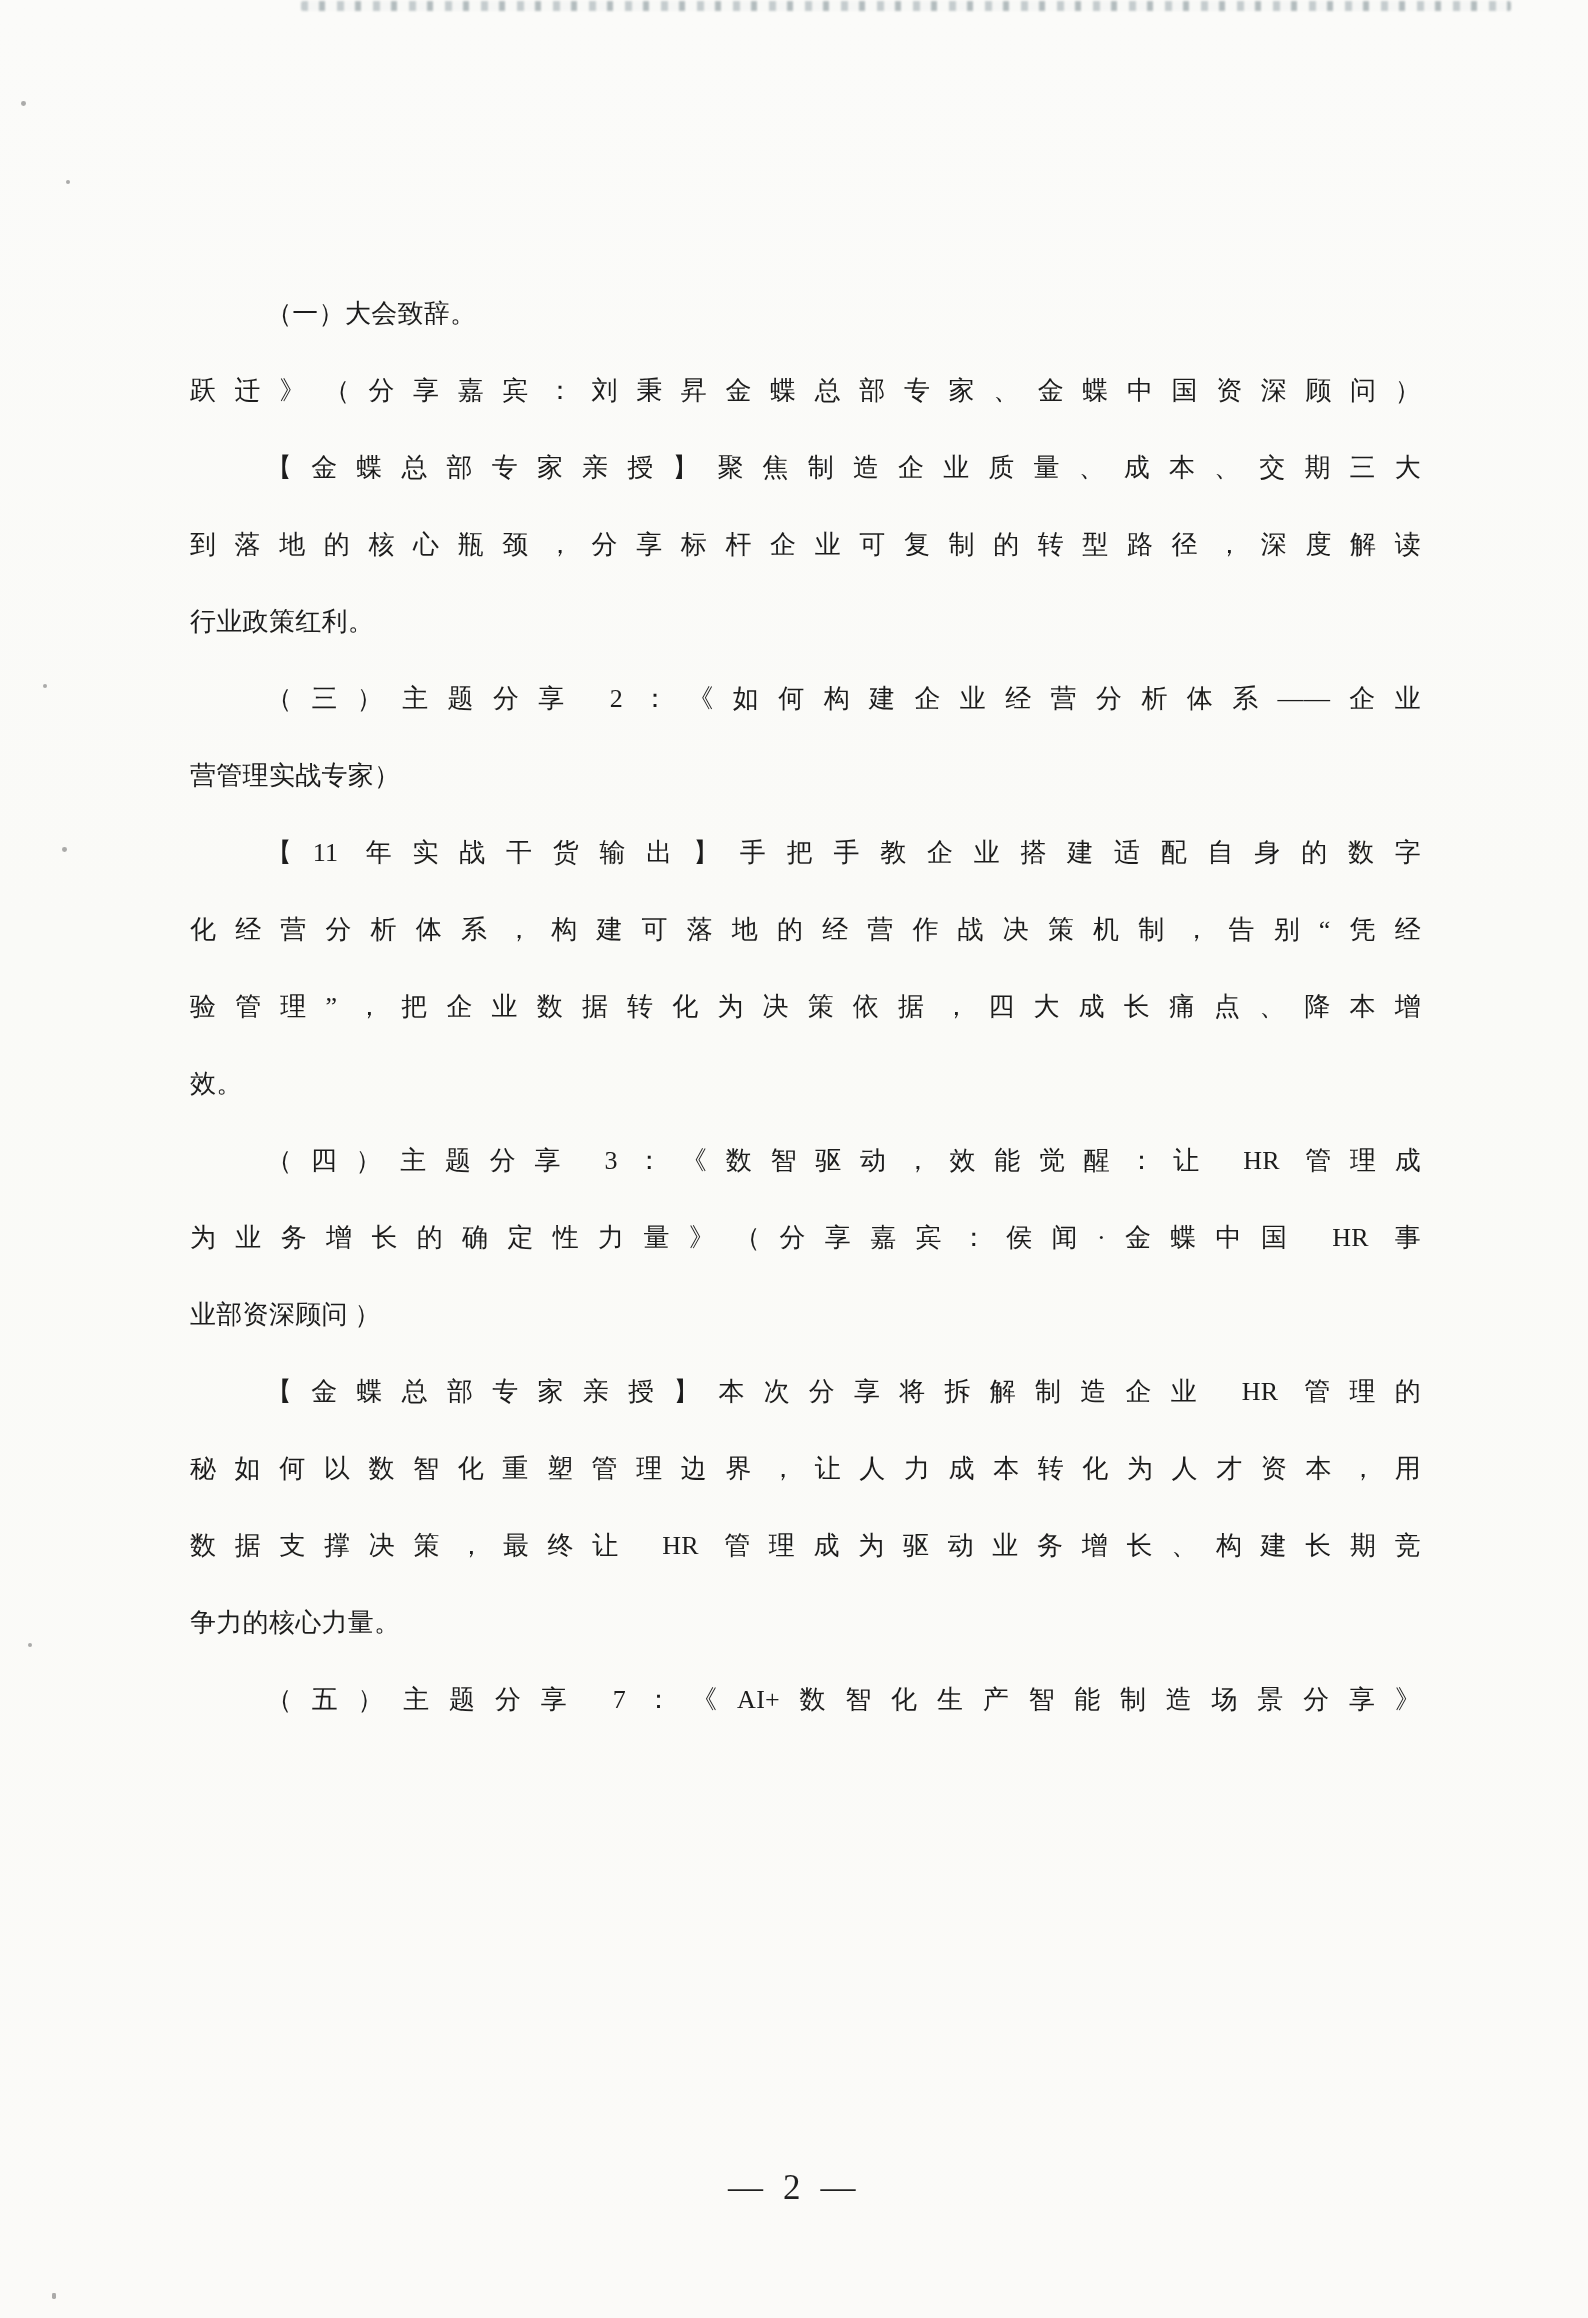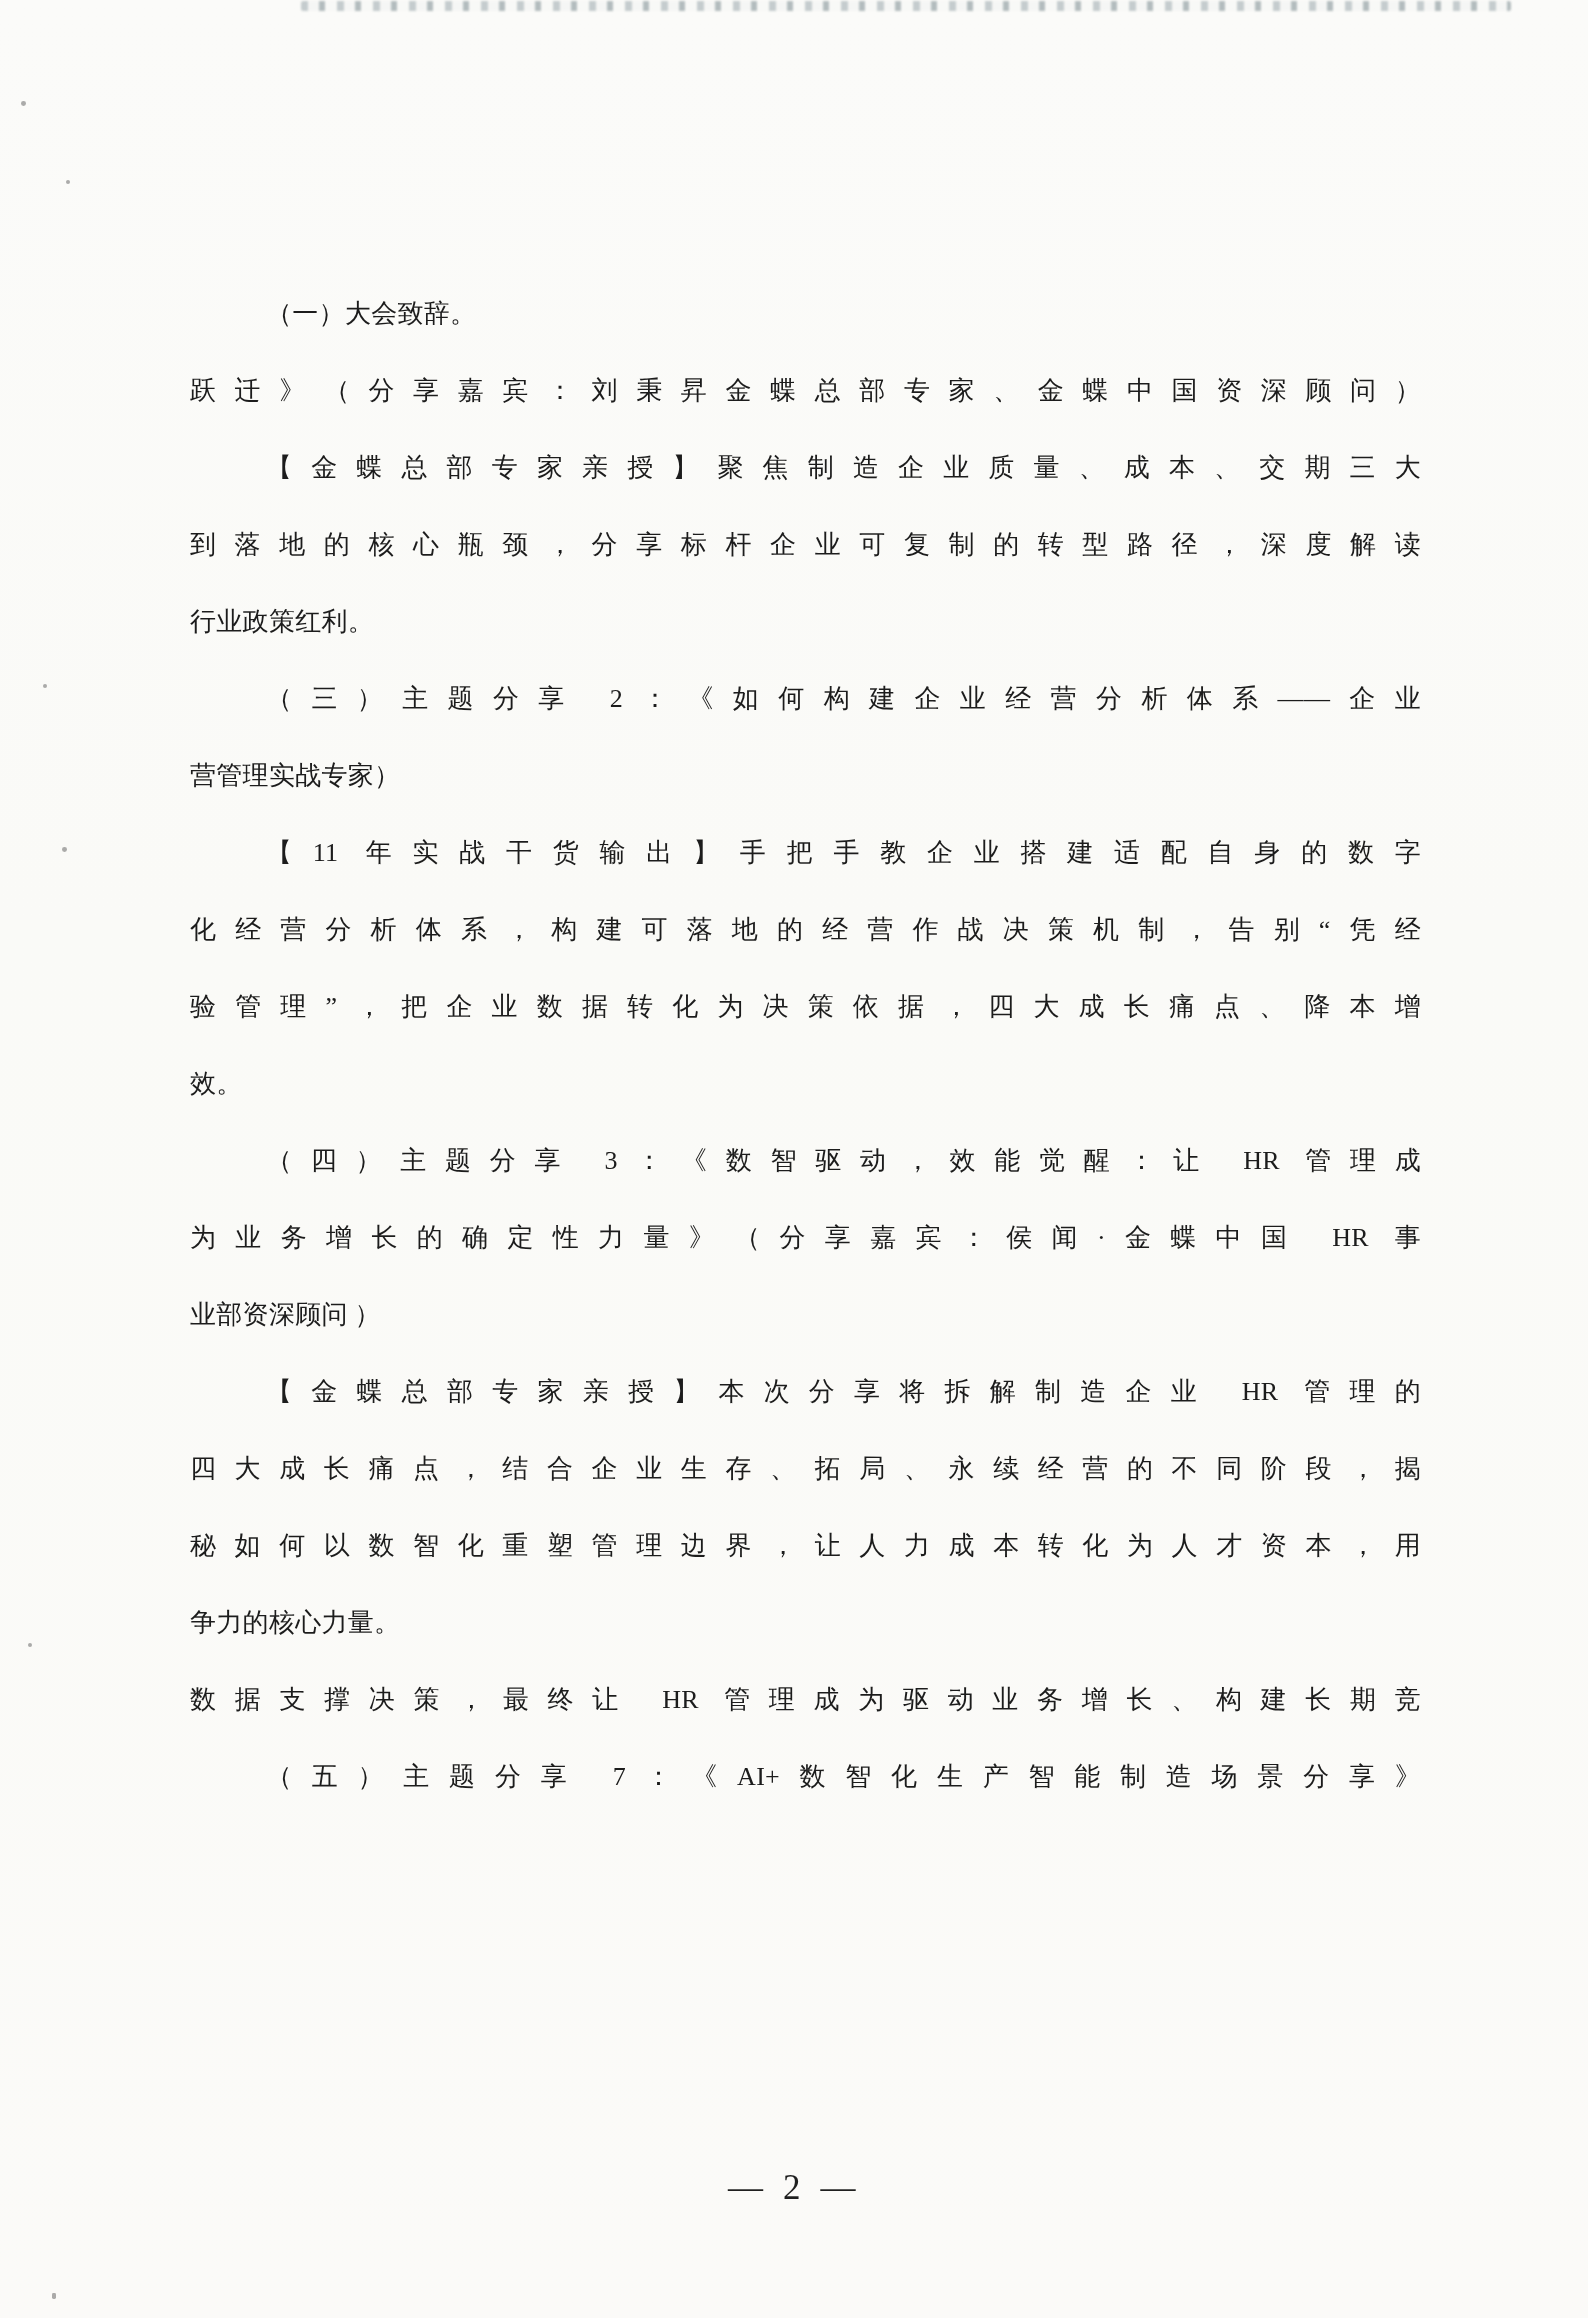--- a/index.html
+++ b/index.html
@@ -90,24 +90,23 @@
       <div class="line indent full">（三）主题分享 2：《如何构建企业经营分析体系——企业</div>
       <div class="line">营管理实战专家）</div>
       <div class="line indent full">【11 年实战干货输出】手把手教企业搭建适配自身的数字</div>
       <div class="line full">化经营分析体系，构建可落地的经营作战决策机制，告别“凭经</div>
       <div class="line full">验管理”，把企业数据转化为决策依据，四大成长痛点、降本增</div>
       <div class="line">效。</div>
       <div class="line indent full">（四）主题分享 3：《数智驱动，效能觉醒：让 HR 管理成</div>
       <div class="line full">为业务增长的确定性力量》（分享嘉宾：侯闻·金蝶中国 HR 事</div>
       <div class="line">业部资深顾问 ）</div>
       <div class="line indent full">【金蝶总部专家亲授】本次分享将拆解制造企业 HR 管理的</div>
-      <div class="line full">四大成长痛点，结合企业生存、拓局、永续经营的不同阶段，揭</div>
       <div class="line full">秘如何以数智化重塑管理边界，让人力成本转化为人才资本，用</div>
+      <div class="line full">数据支撑决策，最终让 HR 管理成为驱动业务增长、构建长期竞</div>
       <div class="line">争力的核心力量。</div>
-      <div class="line full">数据支撑决策，最终让 HR 管理成为驱动业务增长、构建长期竞</div>
       <div class="line indent full">（五）主题分享 7：《AI+数智化生产智能制造场景分享》</div>
     </div>
 
   <div class="page-number">— 2 —</div>
 
   <div class="speck" style="left:21px;  top:101px;  width:4.9px; height:4.9px;"></div>
   <div class="speck" style="left:66px;  top:180px;  width:4.2px; height:4.2px;"></div>
   <div class="speck" style="left:43px;  top:684px;  width:4.2px; height:4.2px;"></div>
   <div class="speck" style="left:62px;  top:847px; width:4.9px; height:4.9px;"></div>
   <div class="speck" style="left:28px;  top:1643px; width:4.2px; height:4.2px;"></div>

